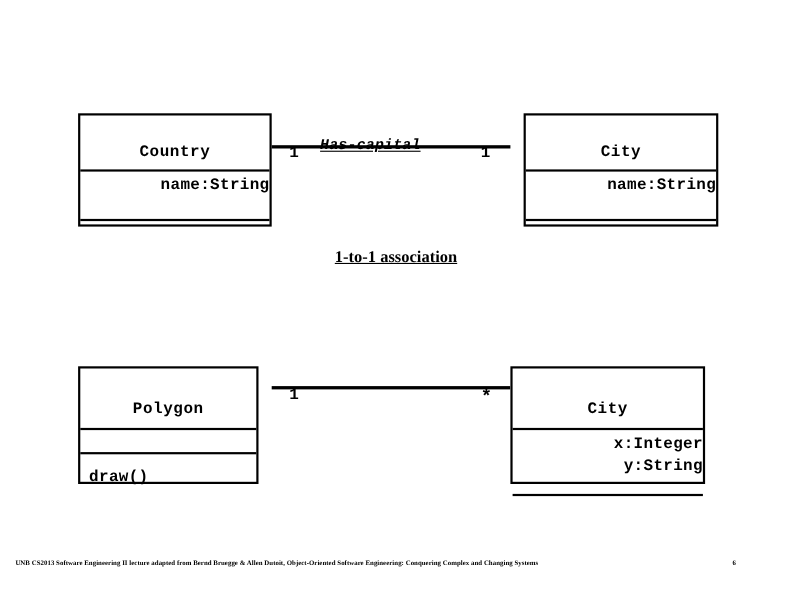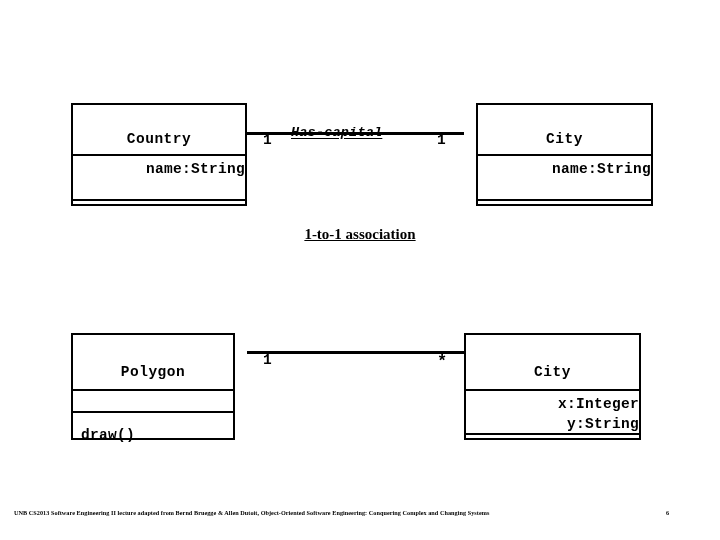--- a/index.html
+++ b/index.html
@@ -60,23 +60,24 @@
   .comp-attrs {
     padding: 4px 0 0 8px;
     text-align: right;
   }
   .comp-attrs .attr-line {
     white-space: pre;
     letter-spacing: 0.3px;
   }
   .comp-ops {
     display: flex;
-    align-items: center;
+    align-items: flex-start;
     padding-left: 8px;
     text-align: left;
+    margin-top: 12px;
   }
   .comp-ops .op-line {
     white-space: pre;
     letter-spacing: 0.3px;
   }
   .comp-empty {}
 
   
   .assoc-line {
     position: absolute;
@@ -180,21 +181,21 @@
     </div>
   </div>
 
   <div class="assoc-line" style="left:247px; top:351px; width:217px;"></div>
 
   <div class="mult" style="left:263px; top:352px;">1</div>
   <div class="mult star" style="left:437px; top:352px;">*</div>
 
   <div class="uml-box" style="left:464px; top:333px; width:177px; height:107px;">
     <div class="uml-compartment comp-name" style="height:35px;">City</div>
-    <div class="uml-compartment comp-attrs" style="height:44px;">
+    <div class="uml-compartment comp-attrs" style="height:60px;">
       <div class="attr-line">x:Integer</div>
       <div class="attr-line">y:String</div>
     </div>
     <div class="uml-compartment comp-empty last" style="height:20px;"></div>
   </div>
 
 
   <div class="footer-text">UNB CS2013 Software Engineering II lecture adapted from Bernd Bruegge &amp; Allen Dutoit, Object-Oriented Software Engineering: Conquering Complex and Changing Systems</div>
   <div class="footer-page">6</div>
 

